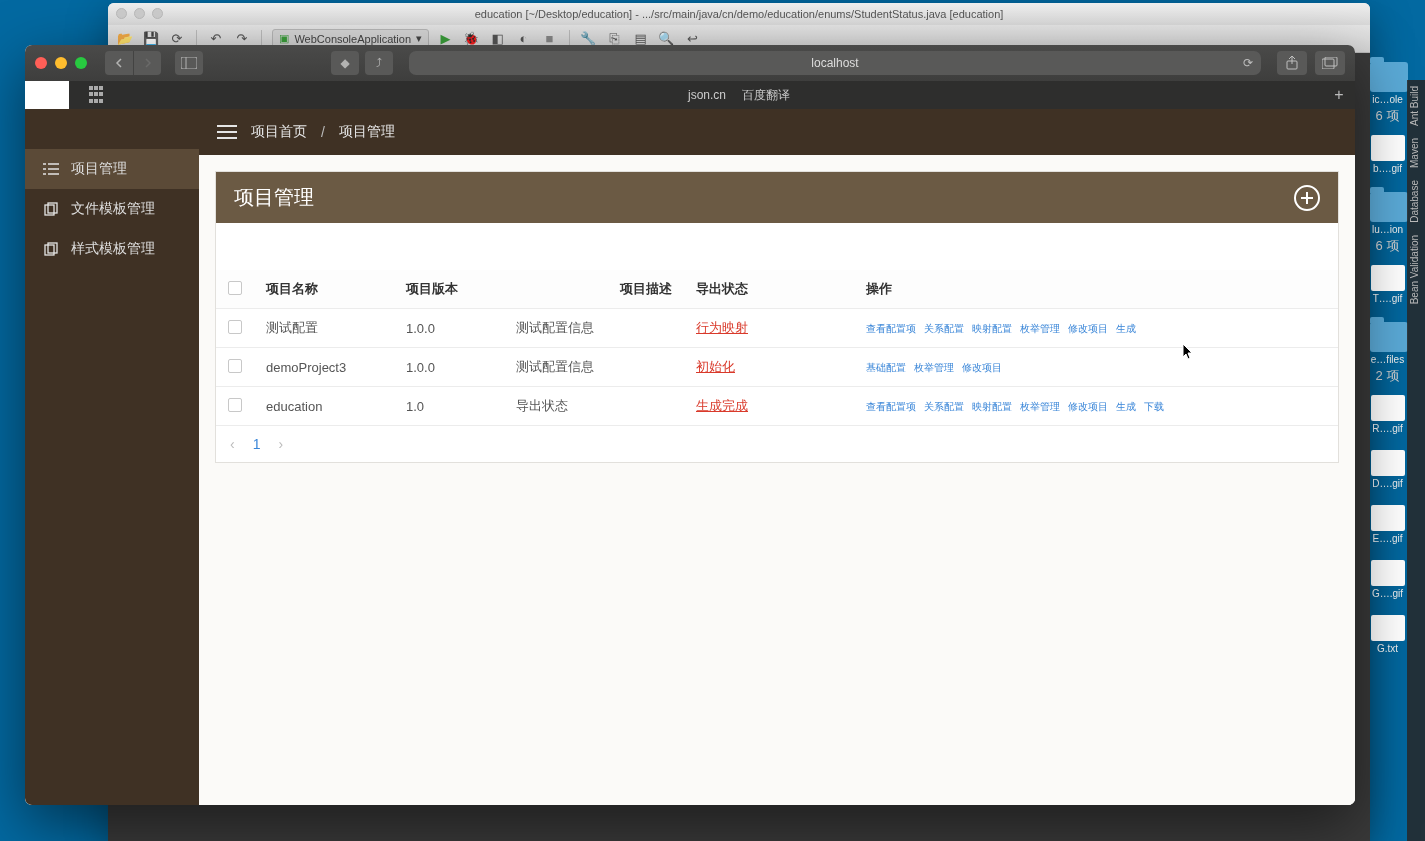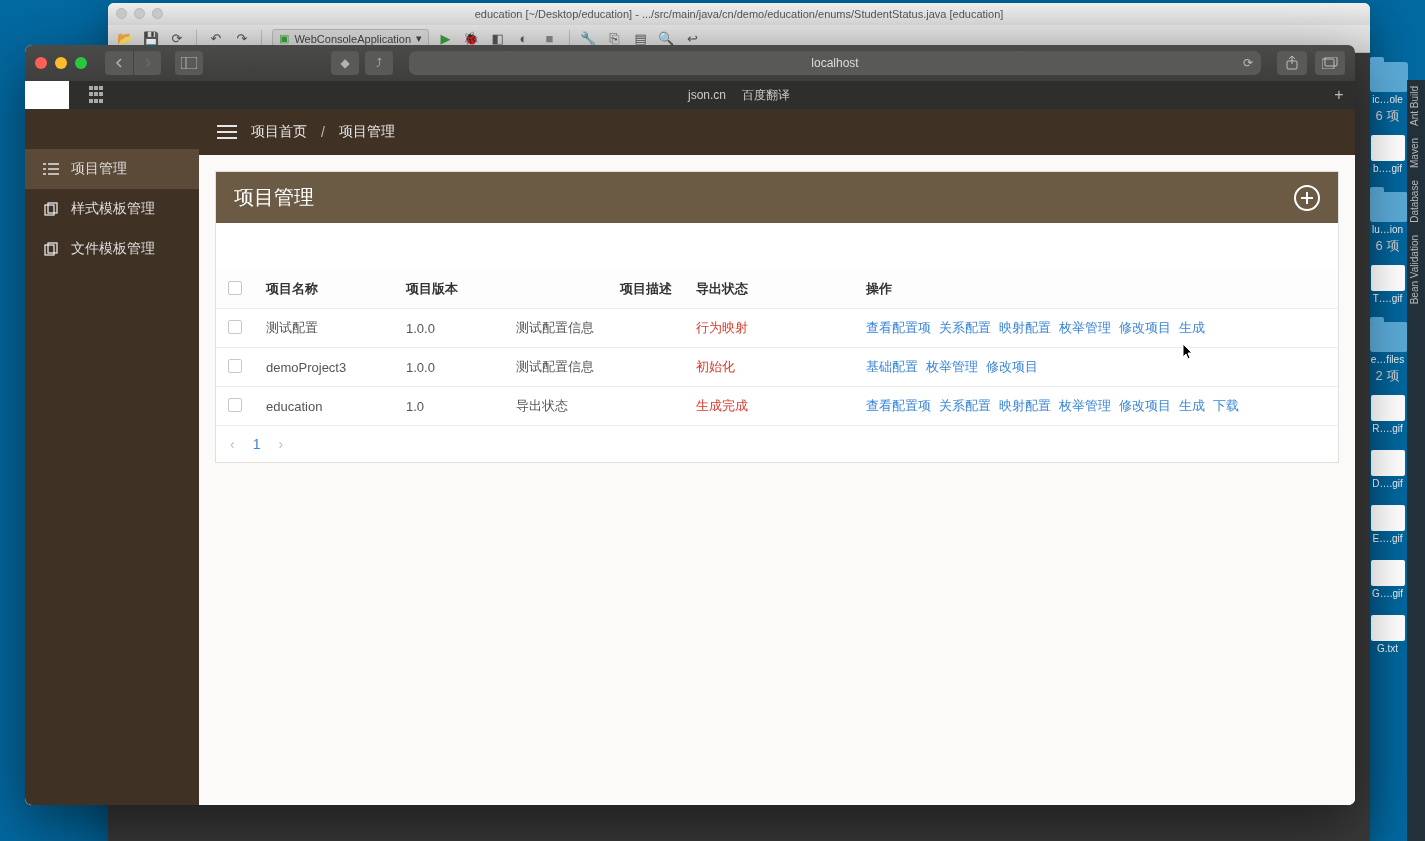--- a/index.html
+++ b/index.html
@@ -76,22 +76,22 @@
 .panel { background:#fff; border:1px solid #e2e0dc; }
 .panel-head { background:#6b5a44; color:#fff; padding:12px 18px; font-size:20px; display:flex; align-items:center; justify-content:space-between; }
 .addbtn { width:26px; height:26px; border:2px solid #fff; border-radius:50%; display:flex; align-items:center; justify-content:center; font-size:18px; line-height:1; cursor:pointer; }
 
 table { width:100%; border-collapse:collapse;margin-top:47px; }
 th, td { text-align:left; padding:10px 12px; font-size:13px; border-bottom:1px solid #ececec; vertical-align:middle; }
 th { color:#333; font-weight:600; background:#fdfdfd; }
 td { color:#555; }
 .chkcell { width:36px; text-align:center; }
 .chk { width:14px; height:14px; border:1px solid #c8c8c8; border-radius:2px; display:inline-block; background:#fff; }
-.status { color:#d93a2b; }
-.actions a { color:#3a86d8; font-size:13px; margin-right:8px; text-decoration:none; cursor:pointer; white-space:nowrap; }
+.status { color:#d93a2b;text-decoration:underline; }
+.actions a { color:#3a86d8; font-size:10px; margin-right:8px; text-decoration:none; cursor:pointer; white-space:nowrap; }
 .namecol { width:140px; }
 .vercol { width:110px; }
 .desccol { width:180px;text-align:right; }
 .statuscol { width:170px; }
 
 .pager { padding:10px 14px; display:flex; align-items:center; gap:18px; color:#888; font-size:14px; }
 .pager .pg { color:#3a86d8; cursor:pointer; }
 .pager .arrow { color:#bbb; cursor:pointer; }
 
 
@@ -292,30 +292,30 @@
           </span>
           <span>项目管理</span>
         </div>
         <div class="side-item">
           <span class="side-ico">
             <svg width="14" height="14" viewBox="0 0 14 14" fill="none" stroke="#e5e5e5" stroke-width="1.3">
                 <rect x="1" y="3" width="9" height="10"></rect>
                 <rect x="4" y="1" width="9" height="10"></rect>
               </svg>
           </span>
-          <span>样式模板管理</span>
+          <span>文件模板管理</span>
         </div>
         <div class="side-item">
           <span class="side-ico">
             <svg width="14" height="14" viewBox="0 0 14 14" fill="none" stroke="#e5e5e5" stroke-width="1.3">
                 <rect x="1" y="3" width="9" height="10"></rect>
                 <rect x="4" y="1" width="9" height="10"></rect>
               </svg>
           </span>
-          <span>文件模板管理</span>
+          <span>样式模板管理</span>
         </div>
       </div>
 
       <div class="mainarea">
         <div class="topbar">
           <div class="menu-ico">
               <span></span>
               <span></span>
               <span></span>
             </div>

